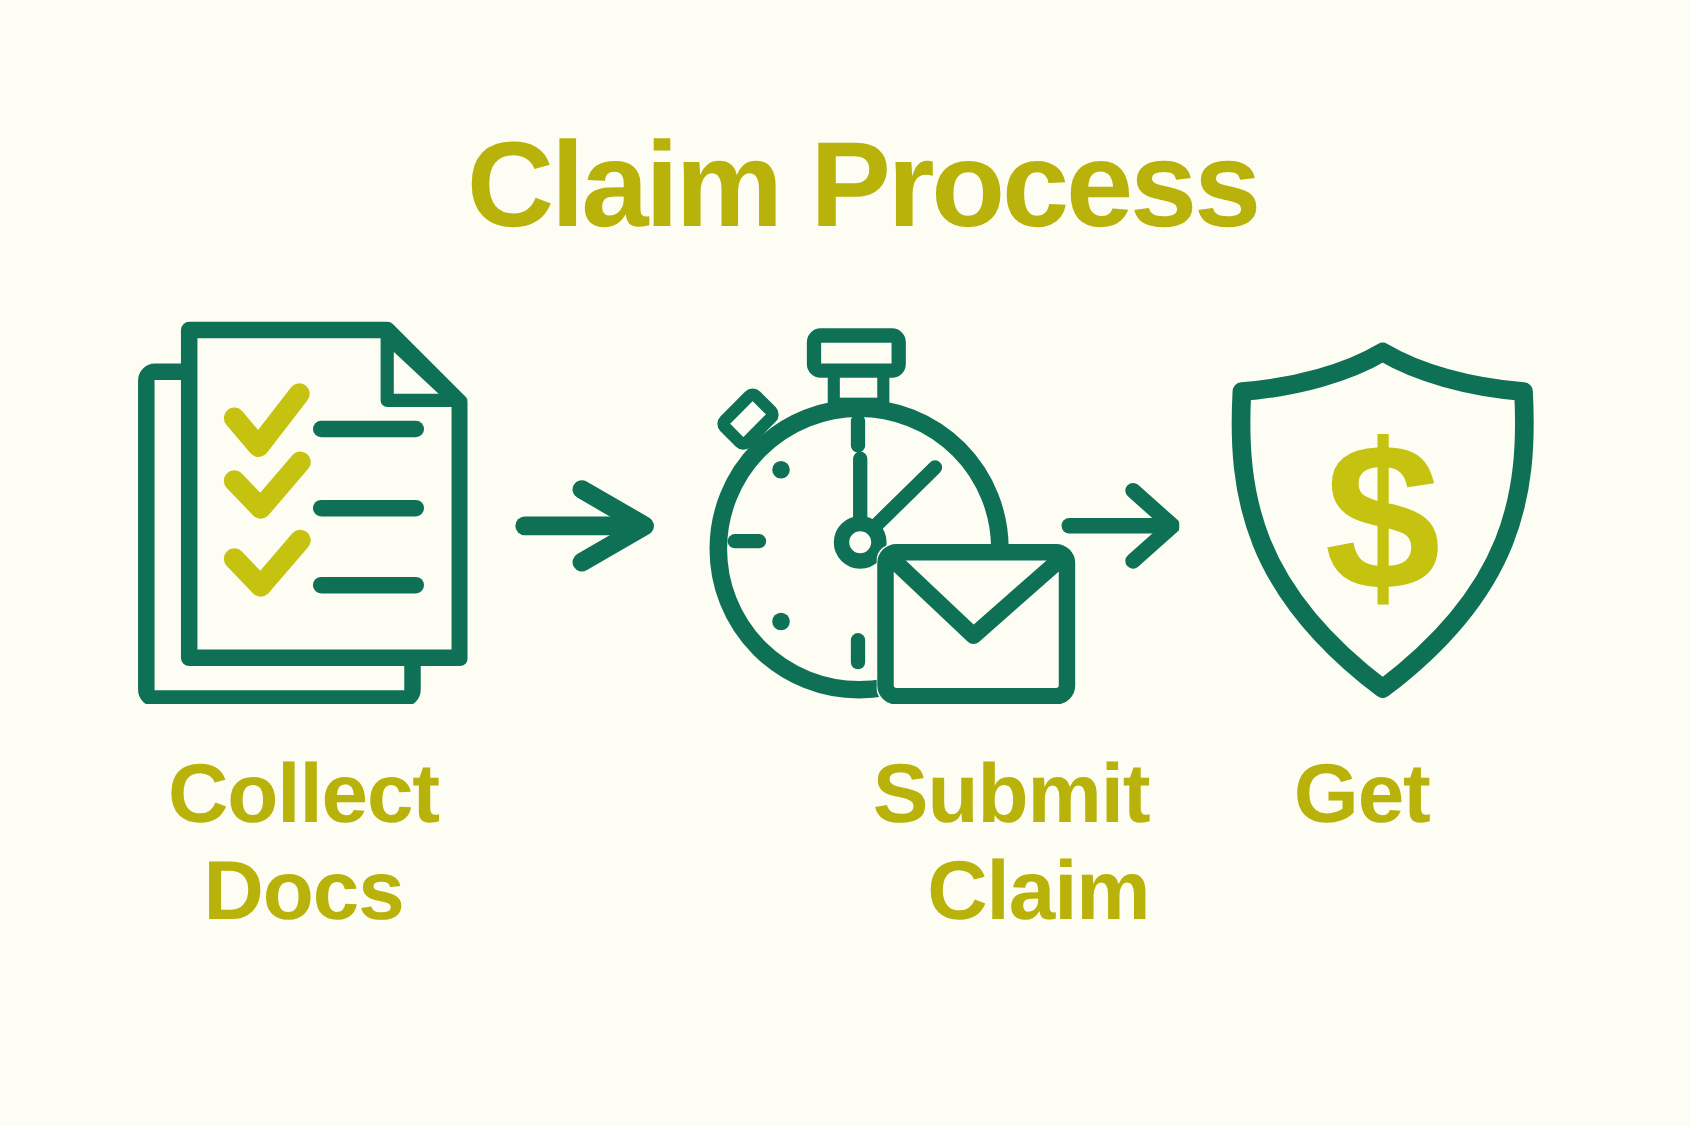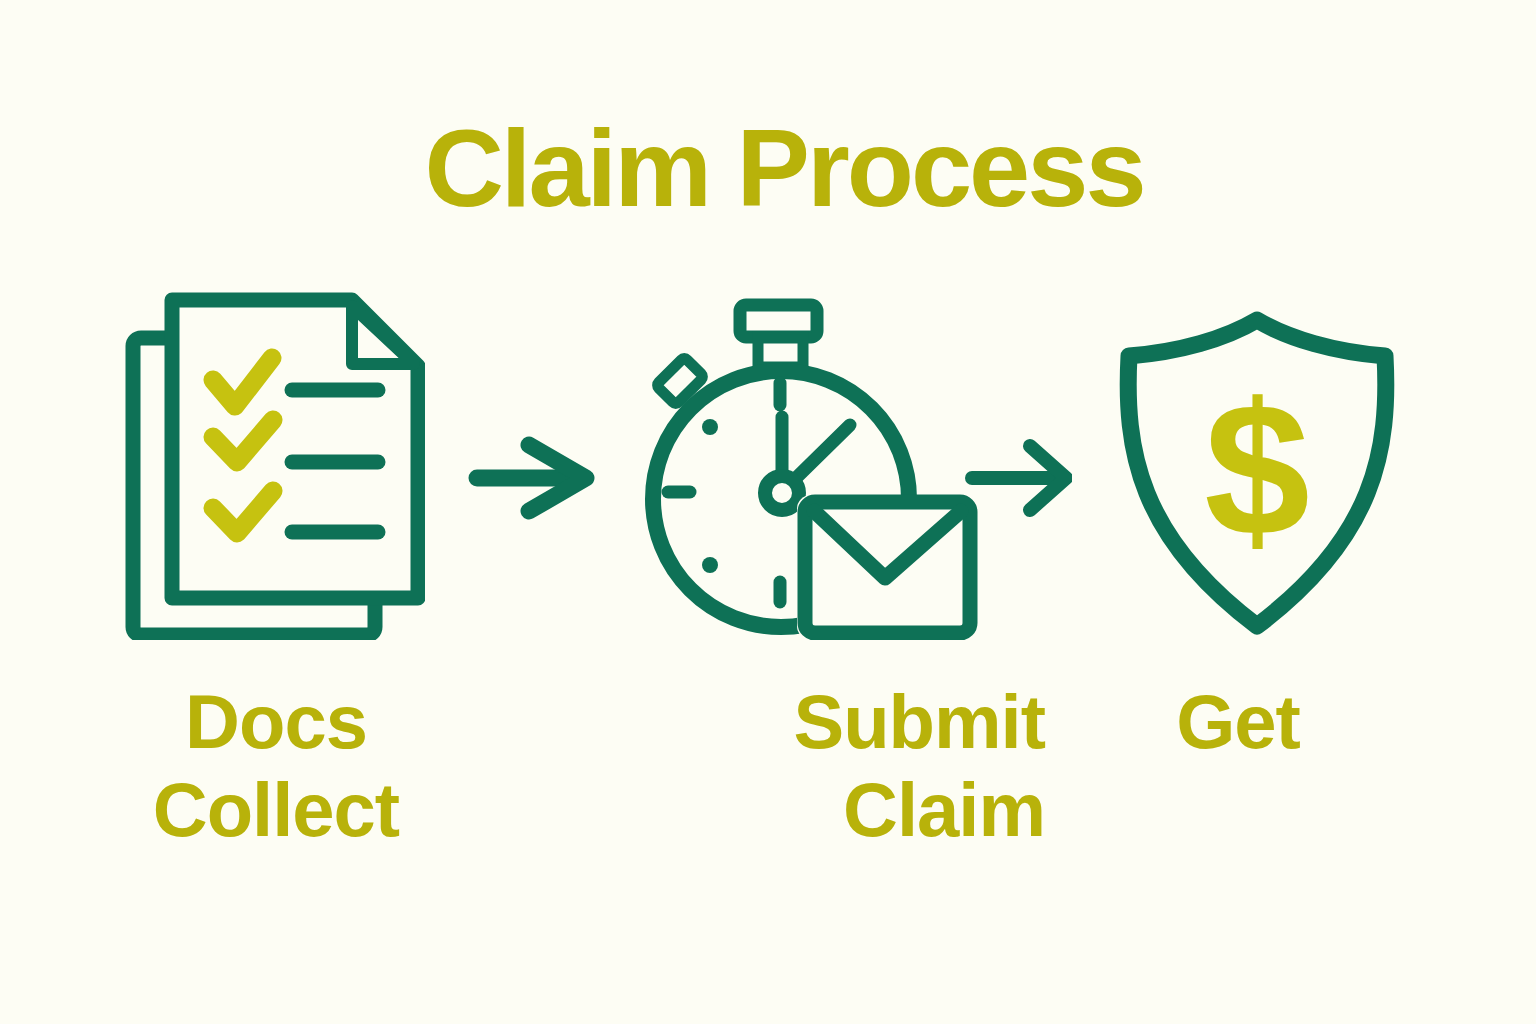--- a/index.html
+++ b/index.html
@@ -112,22 +112,22 @@
     <path d="M 12 40 H 98" stroke="var(--green)" stroke-width="14" stroke-linecap="round"></path>
     <path d="M 70 8 L 106 40 L 70 72" stroke="var(--green)" stroke-width="14" stroke-linecap="round" stroke-linejoin="round"></path>
   </svg>
 
   <svg class="icon icon-shield" width="300" height="330" viewBox="0 0 300 330" fill="none">
     <path d="M 150 15 C 118 34, 72 47, 22 51 C 17 145, 32 232, 150 321 C 268 232, 283 145, 278 51 C 228 47, 182 34, 150 15 Z" fill="none" stroke="var(--green)" stroke-width="17" stroke-linejoin="round" stroke-linecap="round"></path>
     <text class="dollar-text" x="150" y="230" text-anchor="middle" font-size="190" fill="var(--yellow-accent)">$</text>
   </svg>
 
   <div class="step-label step-label-1">
+    <div>Collect</div>
     <div>Docs</div>
-    <div>Collect</div>
   </div>
   <div class="step-label step-label-2">
     <div>Submit</div>
     <div>Claim</div>
   </div>
   <div class="step-label step-label-3">
     <div>Get</div>
   </div>
 
 </div>

